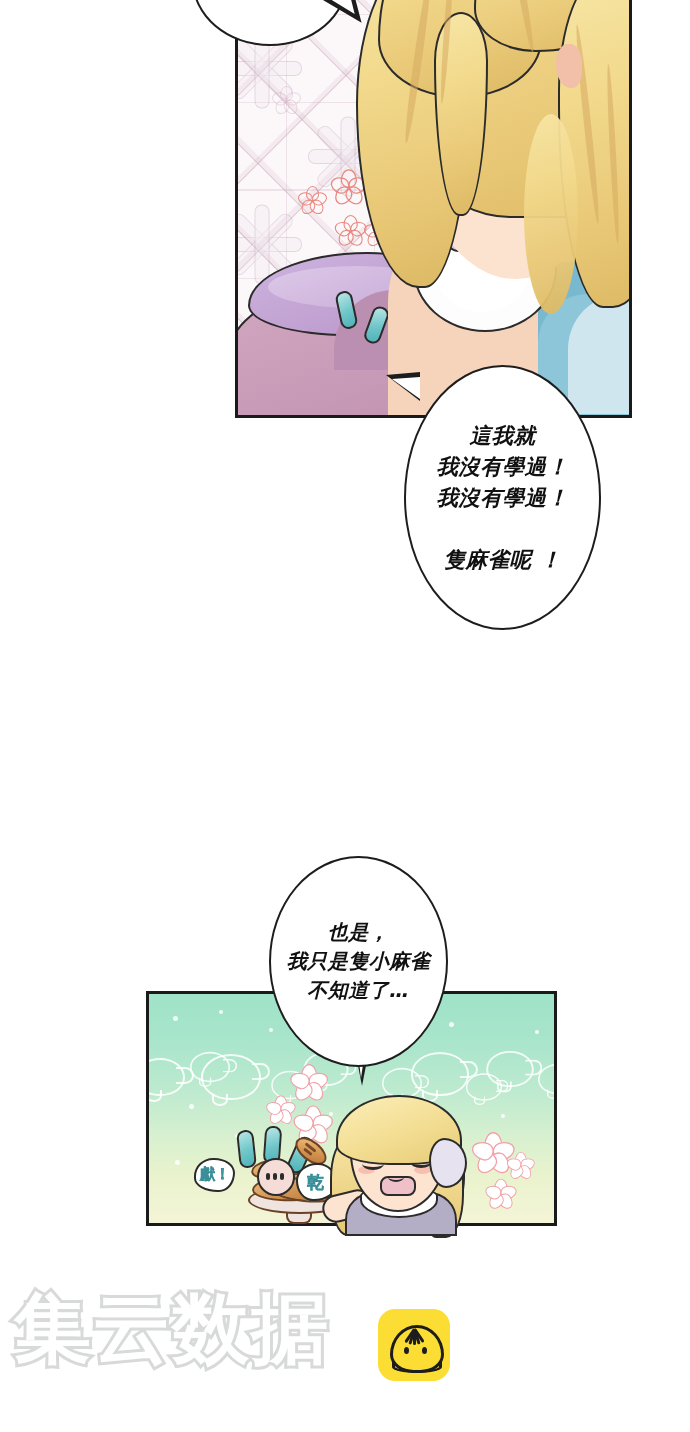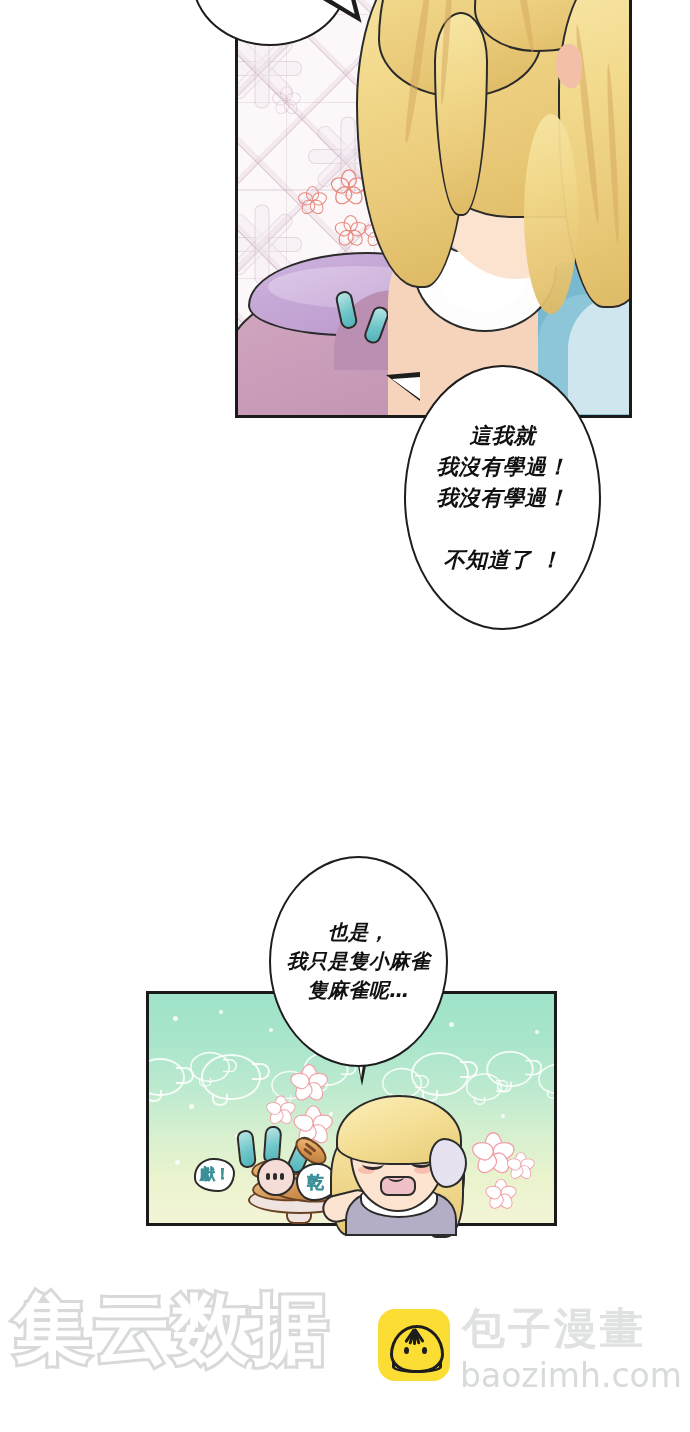--- a/index.html
+++ b/index.html
@@ -349,21 +349,21 @@
   <div class="bub1-tail-in"></div>
 
   <div class="bub2-tail"></div>
   <div class="bub2-tail-in"></div>
   <div class="bub bub2">
     <p>
       <span>這我就</span><br>
       <span>我沒有學過！</span><br>
       <span>我沒有學過！</span><br>
       <br>
-      <span>不知道了 ！</span>
+      <span>隻麻雀呢 ！</span>
     </p>
   </div>
 
   <div class="panel2">
     <div class="mint"></div>
 
     <div class="bird" style="left:-14px;top:64px"></div>
     <div class="bird" style="left:36px;top:54px;transform:scale(.8)"></div>
     <div class="bird" style="left:52px;top:60px;width:56px;height:42px"></div>
     <div class="bird" style="left:116px;top:72px;transform:scale(.75)"></div>
@@ -478,36 +478,34 @@
   <div class="c2 c2-bangs" style="z-index:25"></div>
   <div class="c2 c2-bow" style="z-index:26"></div>
   <div class="c2-arm" style="left:322px;top:1192px;width:46px;height:24px;border-radius:14px;transform:rotate(-14deg);z-index:20"></div>
 
   <div class="bub3-tail"></div>
   <div class="bub3-tail-in"></div>
   <div class="bub bub3">
     <p>
       <span>也是，</span><br>
       <span>我只是隻小麻雀</span><br>
-      <span>隻麻雀呢…</span>
+      <span>不知道了…</span>
     </p>
   </div>
 
   <div class="wm">
     <div class="wm-cn">集云数据</div>
     <div class="wm-cn2">集云数据</div>
   </div>
 
   <div class="bao">
     <div class="bao-base"></div>
     <div class="bao-body"></div>
     <div class="bao-pleat" style="left:35px;top:20px;transform:rotate(-34deg)"></div>
     <div class="bao-pleat" style="left:35px;top:20px;transform:rotate(-17deg)"></div>
     <div class="bao-pleat" style="left:35px;top:20px;"></div>
     <div class="bao-pleat" style="left:35px;top:20px;transform:rotate(17deg)"></div>
     <div class="bao-pleat" style="left:35px;top:20px;transform:rotate(34deg)"></div>
     <div class="bao-eye" style="left:26px"></div>
     <div class="bao-eye" style="left:44px"></div>
   </div>
-  <div class="wm-bz">包子漫畫</div>
-  <div class="wm-bzsite">baozimh.com</div>
 
 </div>
 
 </body></html>

